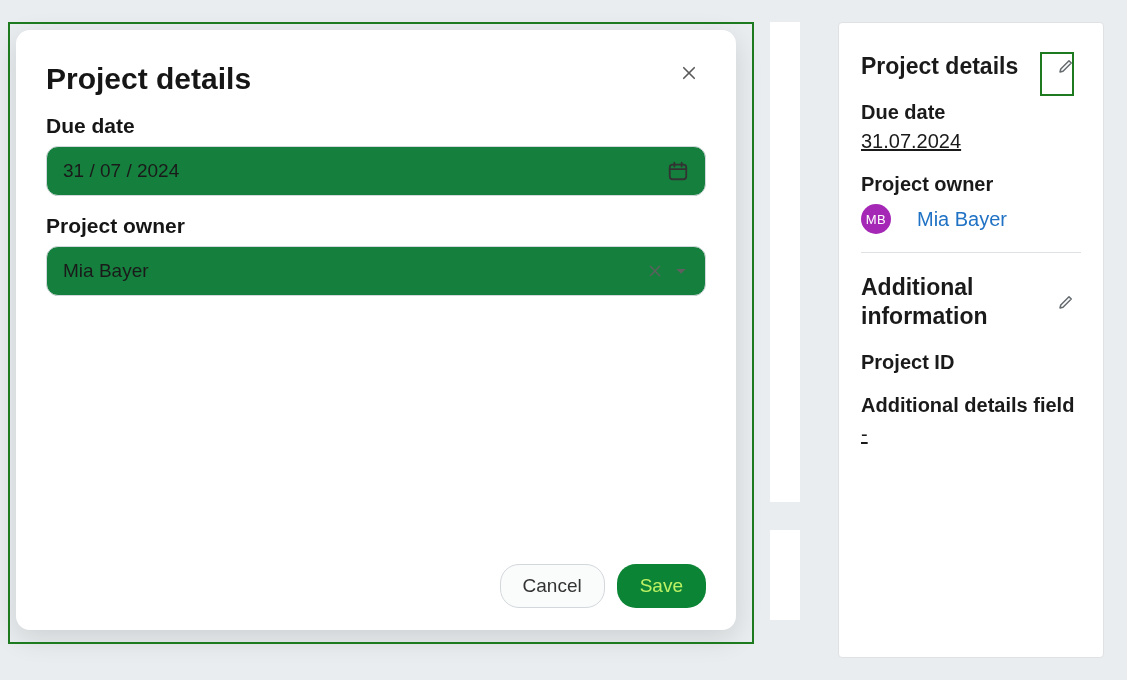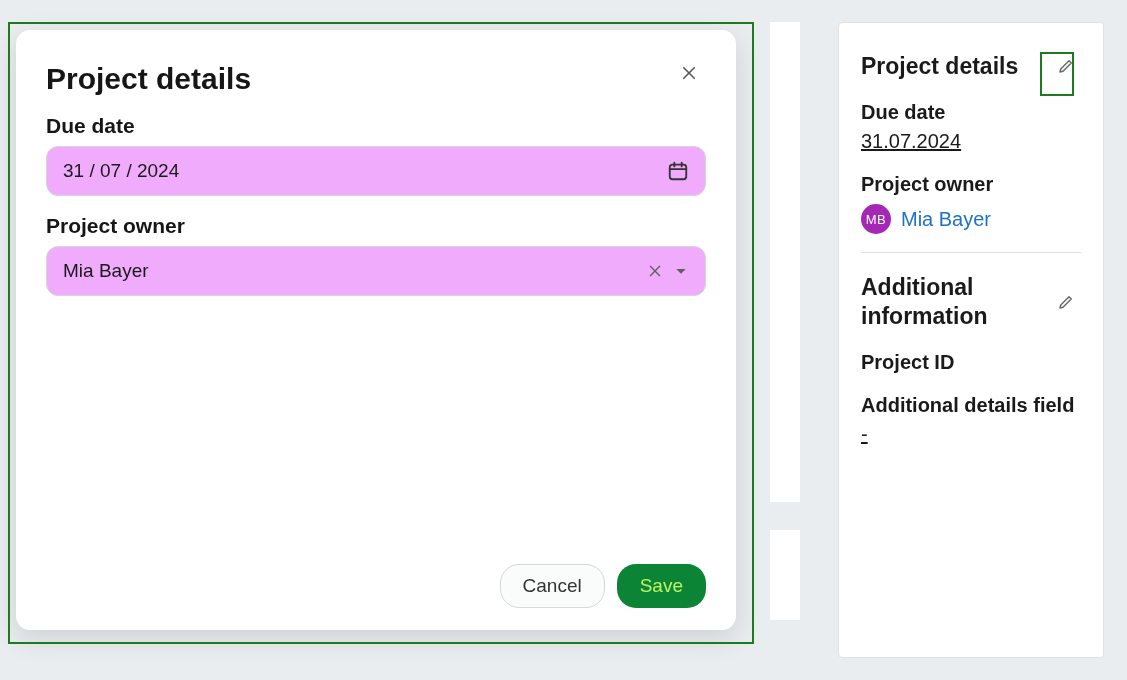--- a/index.html
+++ b/index.html
@@ -51,21 +51,21 @@
     margin-bottom: 8px;
   }
   .field-input {
     width: 100%;
     height: 50px;
     border: 1px solid #d3d8dc;
     border-radius: 12px;
     padding: 0 16px;
     display: flex; align-items: center; justify-content: space-between;
     font-size: 19px; color: #1a1a1a;
-    background: #f0abfc;
+    background: #15803d;
   }
   .field-input .value { pointer-events: none; }
   .field-input .right {
     display: flex; align-items: center; gap: 10px;
   }
   .field-input .right svg { color: #333; }
   .field-input .right svg.chevron, .field-input .right svg.clear { color: #5f5f5f; }
 
   .dialog-footer {
     margin-top: auto;
@@ -110,21 +110,21 @@
   }
   .sp-edit svg { width: 22px; height: 22px; }
   .sp-label {
     font-size: 20px; font-weight: 700; color: #1a1a1a;
     margin-top: 20px;
   }
   .sp-value {
     font-size: 20px; color: #1a1a1a; margin-top: 6px; text-decoration: underline;
   }
   .owner-row {
-    display: flex; align-items: center; gap: 10px; margin-top: 8px;
+    display: flex; align-items: center; gap: 26px; margin-top: 8px;
   }
   .avatar {
     width: 30px; height: 30px; border-radius: 50%;
     background: #a428b5; color: #fff;
     display: flex; align-items: center; justify-content: center;
     font-size: 13px; font-weight: 500; letter-spacing: .5px;
   }
   .owner-name { font-size: 20px; color: #2072c4; }
 
   

